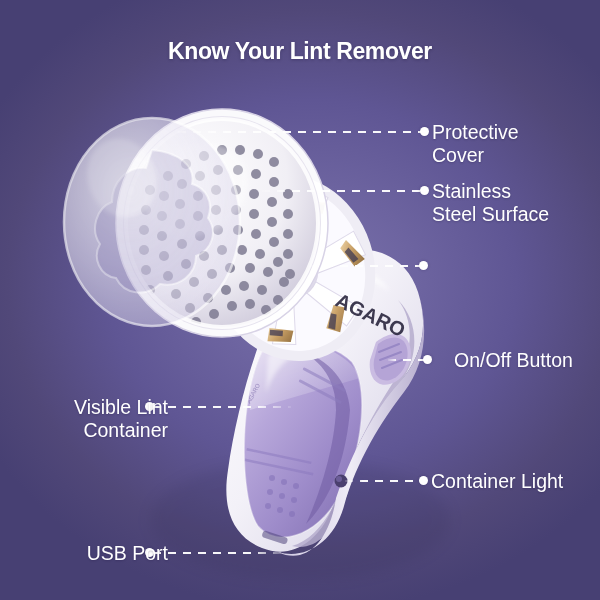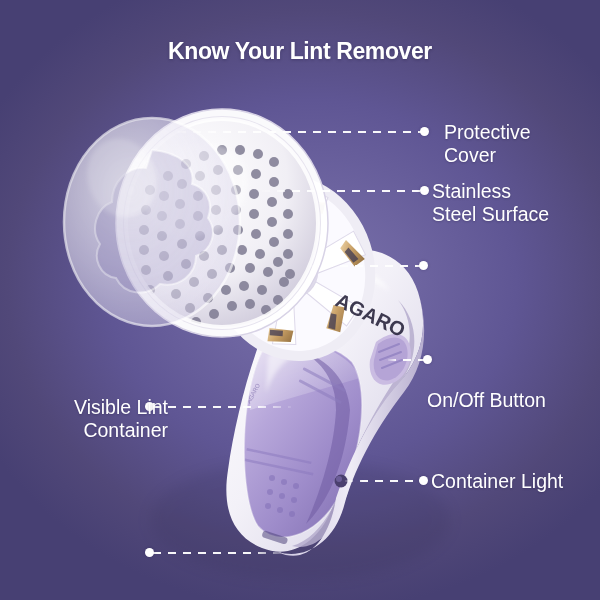--- a/index.html
+++ b/index.html
@@ -327,40 +327,41 @@
                C 90 230, 96 208, 112 202
                C 112 182, 128 166, 146 168 Z" fill="none" stroke="#ffffff" stroke-opacity=".55" stroke-width="2"></path>
       <ellipse cx="122" cy="178" rx="34" ry="40" fill="#ffffff" opacity=".30" transform="rotate(-20 122 178)" filter="url(#blurSm)"></ellipse>
     </g>
   </svg>
 
   <div class="title">Know Your Lint Remover</div>
 
   <div class="leader fade" style="left:178px;top:131px;width:246px;"></div>
   <div class="dot" style="left:420px;top:127px;"></div>
-  <div class="label right" style="left:444px;top:121px;">Protective
+  <div class="label right" style="left:432px;top:121px;">Protective
 Cover</div>
 
   <div class="leader fade" style="left:262px;top:190px;width:162px;"></div>
   <div class="dot" style="left:420px;top:186px;"></div>
   <div class="label right" style="left:432px;top:180px;">Stainless
 Steel Surface</div>
 
   <div class="leader fade" style="left:310px;top:265px;width:114px;"></div>
   <div class="dot" style="left:419px;top:261px;"></div>
 
   <div class="leader fade" style="left:388px;top:359px;width:40px;"></div>
   <div class="dot" style="left:423px;top:355px;"></div>
-  <div class="label right" style="left:427px;top:349px;margin-top:40px;">On/Off Button</div>
+  <div class="label right" style="left:454px;top:349px;">On/Off Button</div>
 
   <div class="leader fade" style="left:345px;top:480px;width:79px;"></div>
   <div class="dot" style="left:419px;top:476px;"></div>
   <div class="label right" style="left:431px;top:470px;">Container Light</div>
 
   <div class="leader fadeR" style="left:153px;top:406px;width:138px;"></div>
   <div class="dot" style="left:145px;top:402px;"></div>
   <div class="label left" style="left:0px;width:140px;top:396px;">Visible Lint
 Container</div>
 
   <div class="leader fadeR" style="left:153px;top:552px;width:134px;"></div>
   <div class="dot" style="left:145px;top:548px;"></div>
+  <div class="label left" style="left:0px;width:140px;top:542px;">USB Port</div>
 
 </div>
 
 </body></html>

